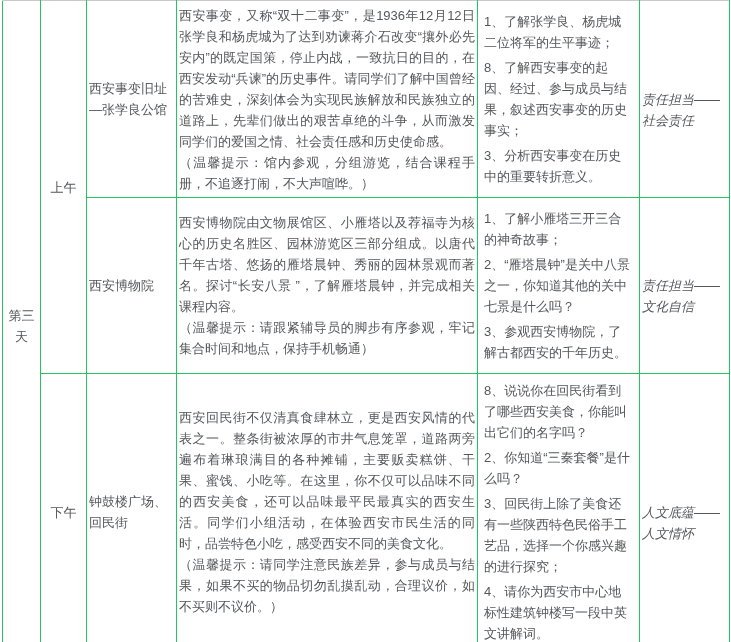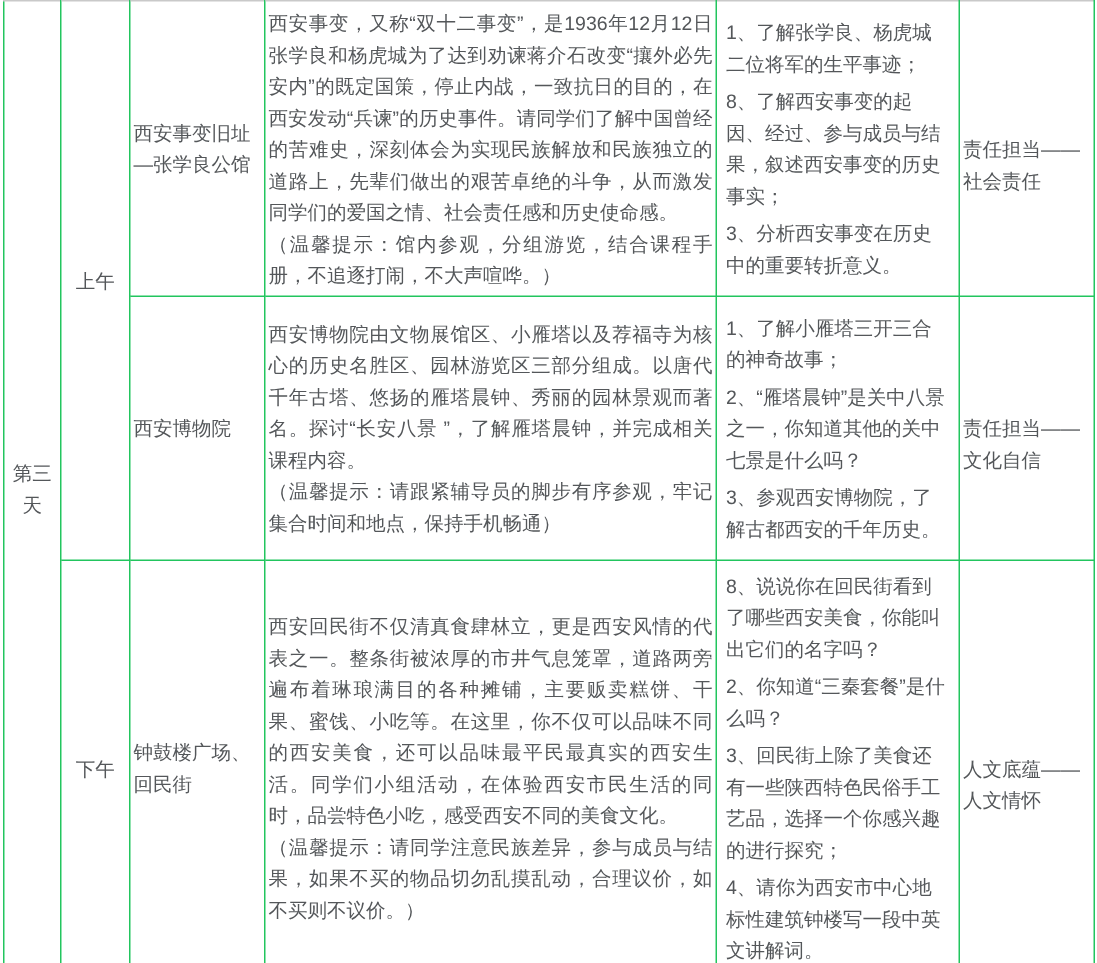--- a/index.html
+++ b/index.html
@@ -47,20 +47,21 @@
   td.task-cell {
     vertical-align: middle;
     padding: 2px 4px 2px 18px;
     line-height: 21px;
   }
   td.comp-cell {
     vertical-align: middle;
     padding: 2px 2px 2px 6px;
     line-height: 22px;
     white-space: pre-line;
+    font-style: italic;
   }
   .task-item { margin: 4px; }
   .h-row1 { height: 197px; }
   .h-row2 { height: 176px; }
   .h-row3 { height: 262px; }
 </style>
 </head>
 <body>
 
 <div class="canvas">

